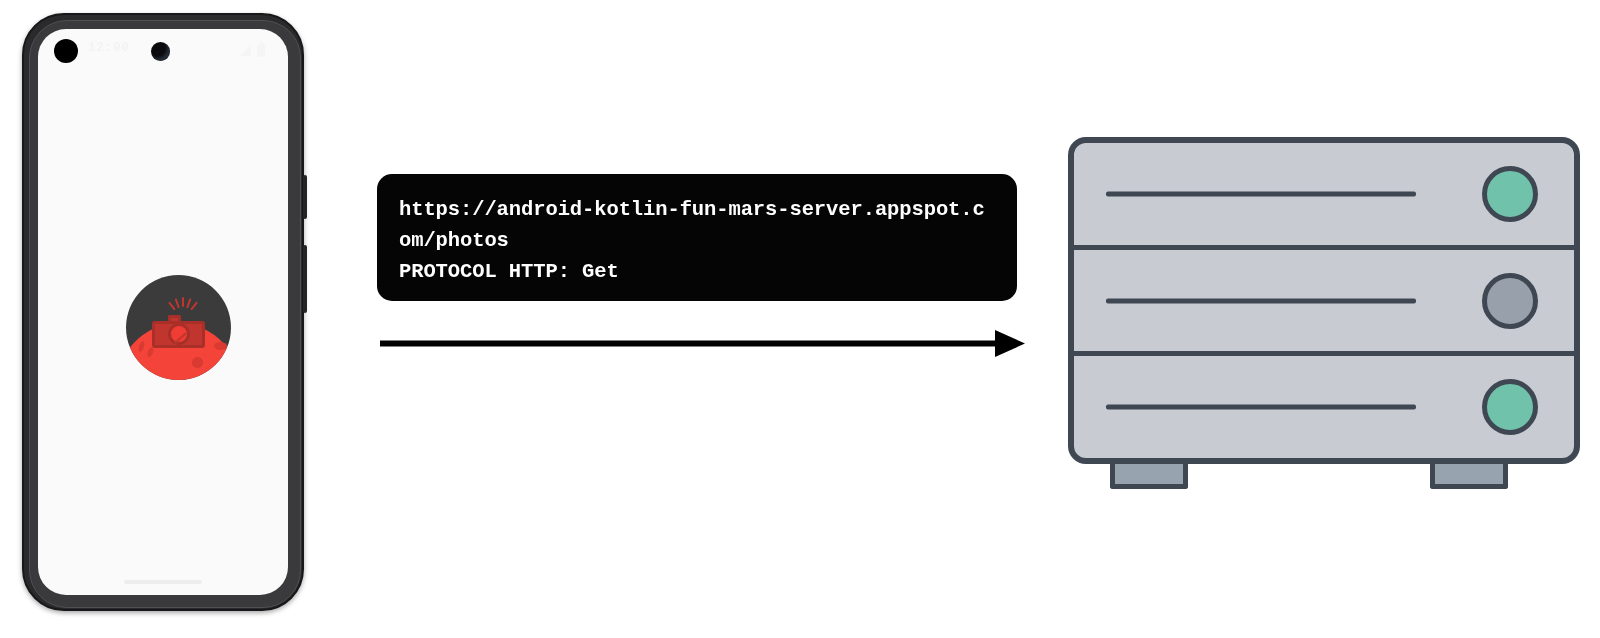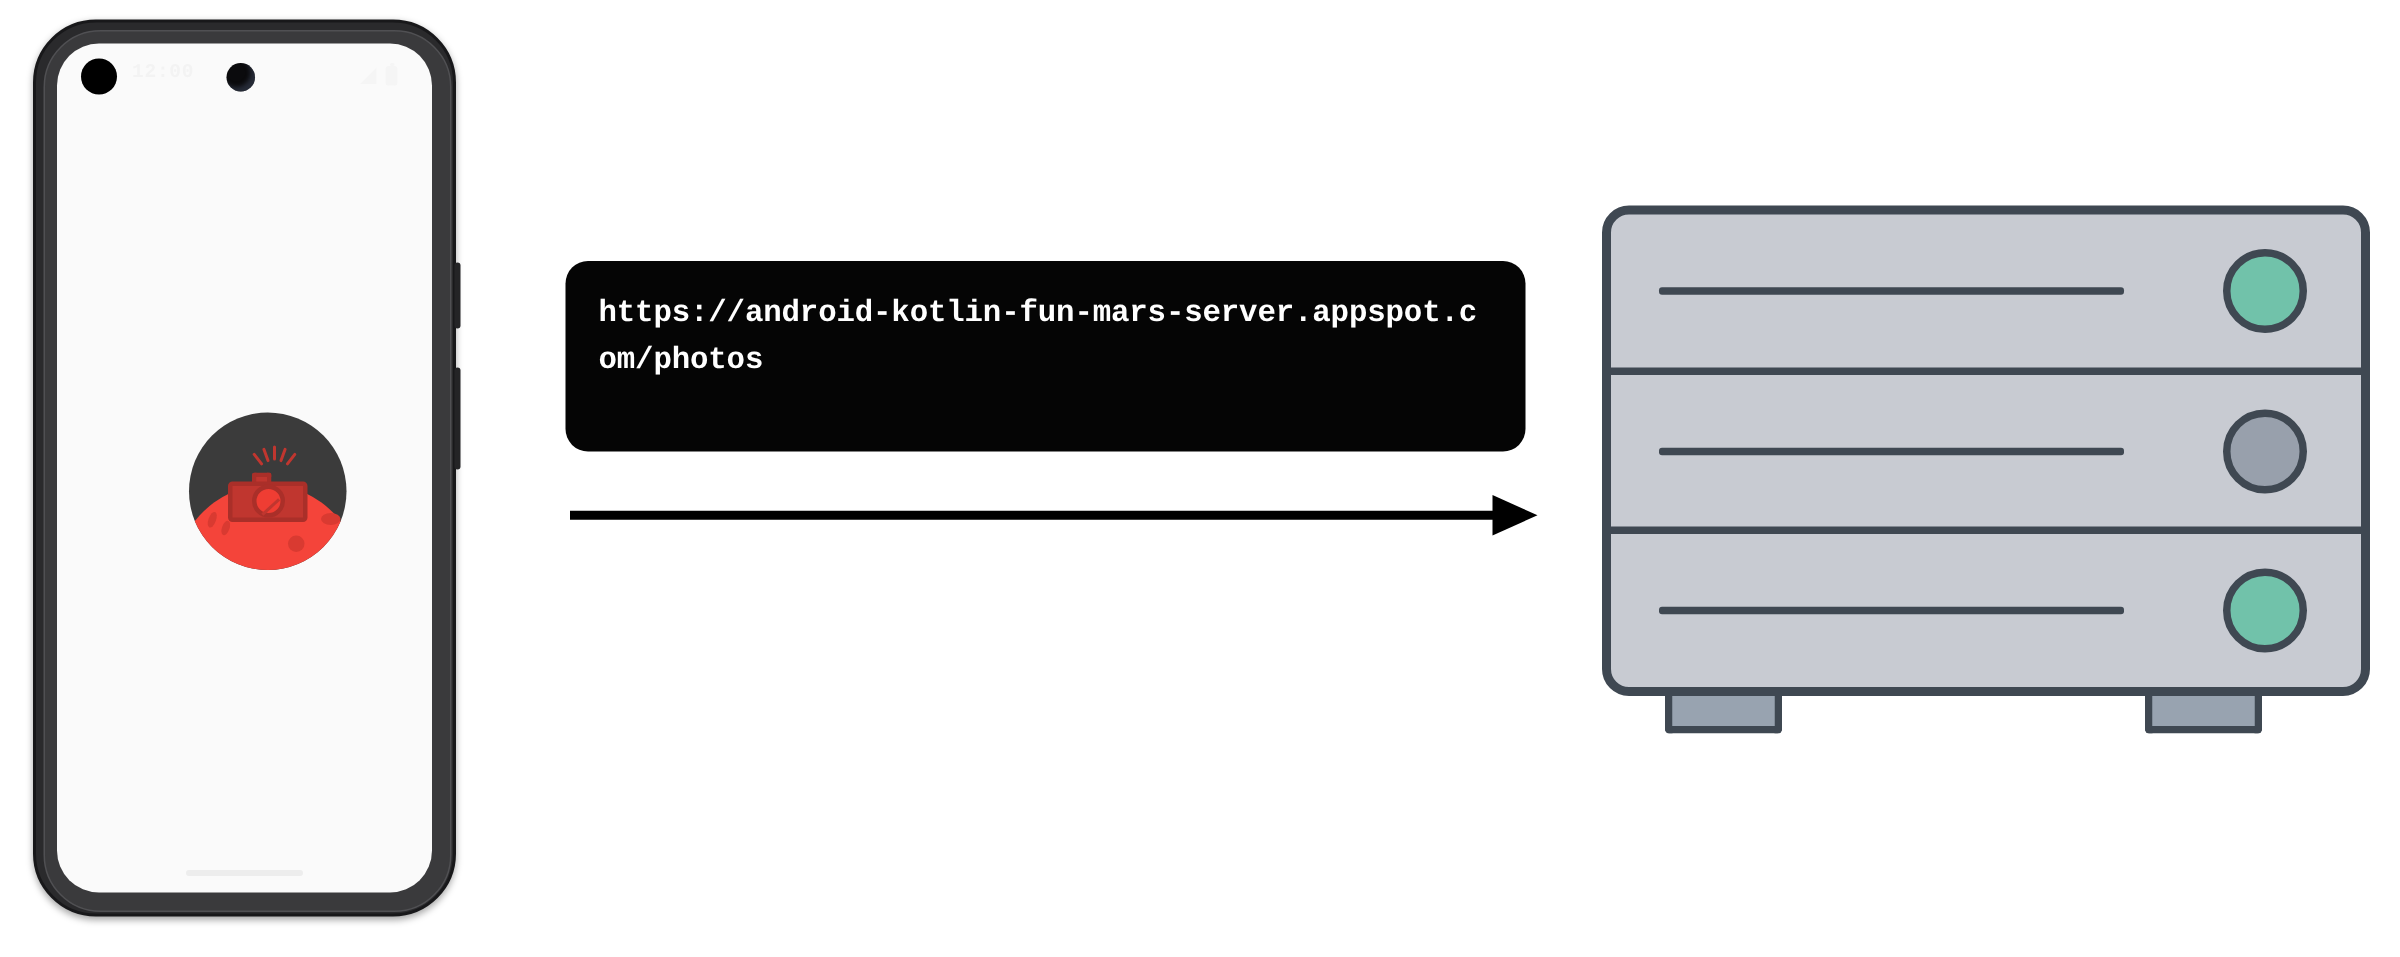--- a/index.html
+++ b/index.html
@@ -375,20 +375,21 @@
         <div class="cam"></div>
         <div class="cam-lens"></div>
       </div>
 
       <div class="home-indicator"></div>
     </div>
   </div>
 
   <div class="request-box">
     <div class="request-line">https://android-kotlin-fun-mars-server.appspot.com/photos</div>
+    <div class="request-line">PROTOCOL HTTP: Get</div>
   </div>
 
   <div class="arrow">
     <svg width="648" height="36" viewBox="0 0 648 36">
       <line x1="1" y1="17.5" x2="620" y2="17.5" stroke="#000000" stroke-width="6"></line>
       <polygon points="616,4 646,17.5 616,31" fill="#000000"></polygon>
     </svg>
   </div>
 
   <div class="server">

